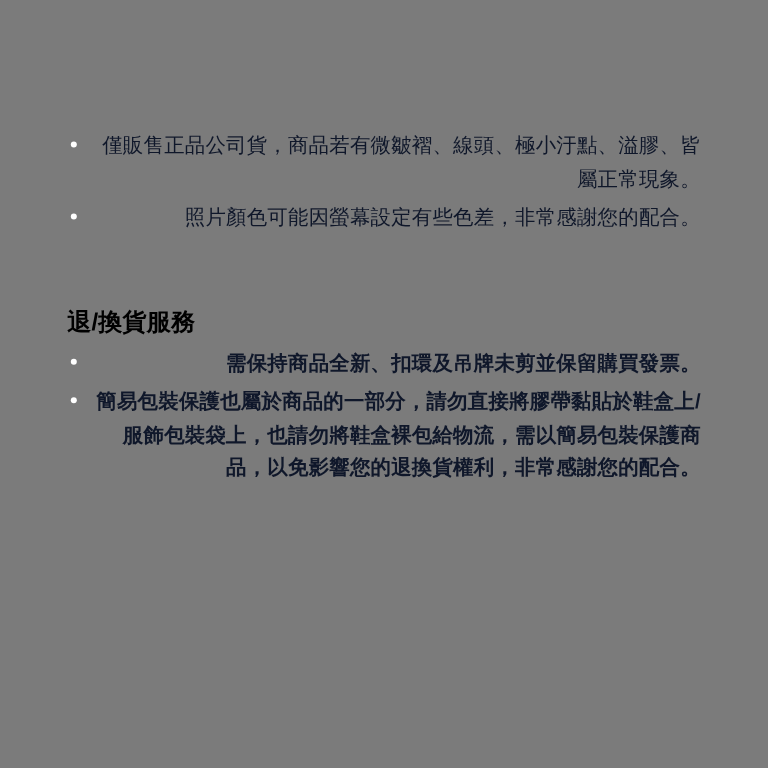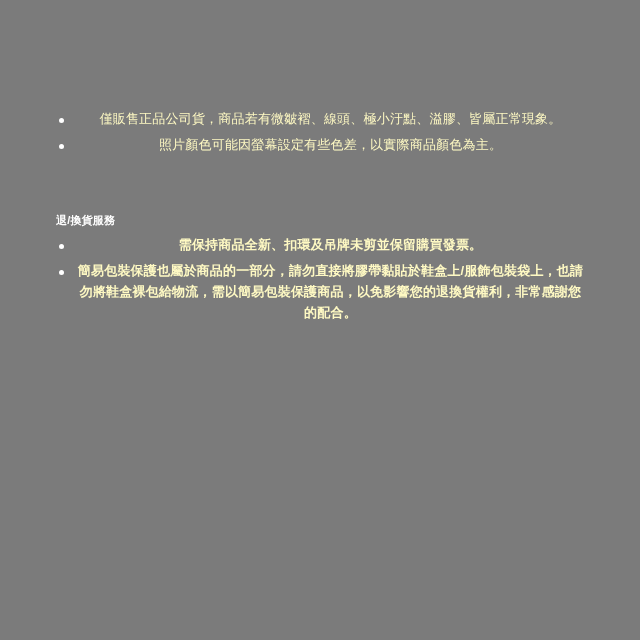--- a/index.html
+++ b/index.html
@@ -23,61 +23,61 @@
   }
   ul.bullets {
     list-style: none;
     margin: 0;
     padding: 0;
   }
   ul.bullets li {
     position: relative;
     padding-left: 21px;
     margin-bottom: 5px;
-    font-size: 13px;
+    font-size: 17px;
     line-height: 1.62;
     letter-spacing: 0.2px;
-    color: #fef9c3;
-    text-align: center;
+    color: #0f172a;
+    text-align: right;
   }
   ul.bullets li::before {
     content: "";
     position: absolute;
     left: 3px;
     top: 10px;
     width: 5px;
     height: 5px;
     border-radius: 50%;
     background: #ffffff;
   }
   .section-heading {
-    font-size: 11px;
+    font-size: 20px;
     font-weight: bold;
     line-height: 1.6;
     margin: 0 0 4px 0;
-    color: #ffffff;
+    color: #000000;
     letter-spacing: 0.2px;
   }
   .gap {
     height: 52px;
   }
   .section-two ul.bullets li {
     margin-bottom: 5px;
     font-weight: bold;
   }
 </style>
 </head>
 <body>
 
 <div class="page">
 
   <div class="section-one">
     <ul class="bullets">
       <li>僅販售正品公司貨，商品若有微皺褶、線頭、極小汙點、溢膠、皆屬正常現象。</li>
-      <li>照片顏色可能因螢幕設定有些色差，以實際商品顏色為主。</li>
+      <li>照片顏色可能因螢幕設定有些色差，非常感謝您的配合。</li>
     </ul>
   </div>
 
   <div class="gap"></div>
 
   <div class="section-two section-returns">
     <div class="section-heading">退/換貨服務</div>
     <ul class="bullets">
       <li>需保持商品全新、扣環及吊牌未剪並保留購買發票。</li>
       <li>簡易包裝保護也屬於商品的一部分，請勿直接將膠帶黏貼於鞋盒上/服飾包裝袋上，也請勿將鞋盒裸包給物流，需以簡易包裝保護商品，以免影響您的退換貨權利，非常感謝您的配合。</li>

